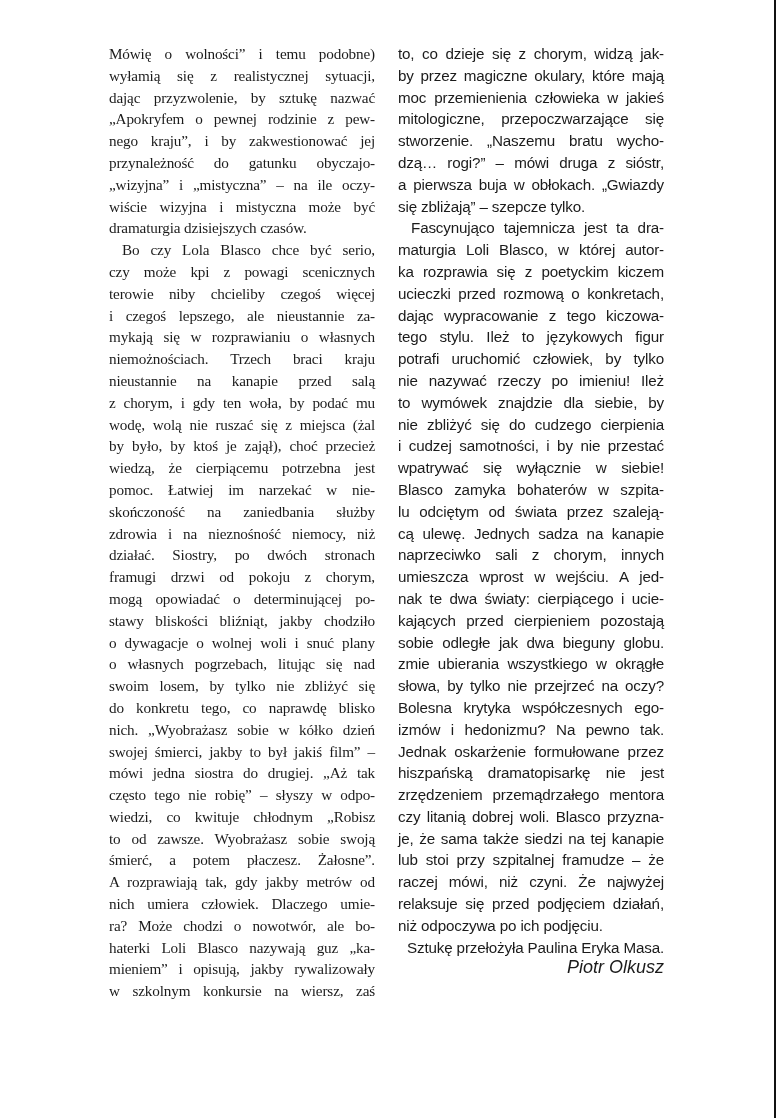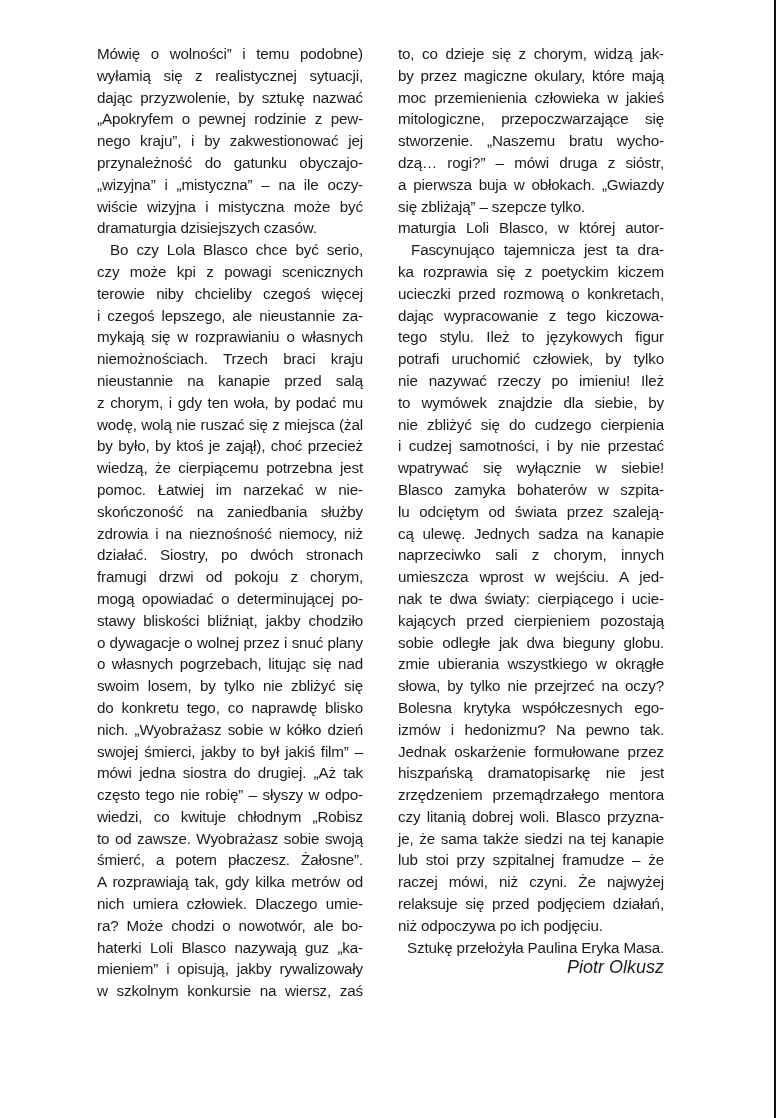--- a/index.html
+++ b/index.html
@@ -8,21 +8,21 @@
     font-family: "Liberation Sans", "DejaVu Sans", sans-serif;
     color: #1b1b1b;
   }
   .page-border {
     position: absolute; top: 0; right: 0; width: 2px; height: 1118px; background: #111;
   }
   .column {
     position: absolute; top: 43px; width: 266px;
     font-size: 15.2px; line-height: 21.8px;
   }
-  .col-left { left: 97px; }
+  .col-left { left: 109px; font-family: Liberation Serif, serif; }
   .col-right { left: 398px; }
   .line {
     display: block; height: 21.8px; white-space: nowrap;
     text-align: justify; text-align-last: justify;
     letter-spacing: -0.15px;
   }
   .line.last { text-align-last: left; }
   .line.indent { padding-left: 13px; }
   .line.right { text-align: right; text-align-last: right; }
   .signature {
@@ -56,49 +56,49 @@
     <span class="line">wodę, wolą nie ruszać się z miejsca (żal</span>
     <span class="line">by było, by ktoś je zajął), choć przecież</span>
     <span class="line">wiedzą, że cierpiącemu potrzebna jest</span>
     <span class="line">pomoc. Łatwiej im narzekać w nie-</span>
     <span class="line">skończoność na zaniedbania służby</span>
     <span class="line">zdrowia i na nieznośność niemocy, niż</span>
     <span class="line">działać. Siostry, po dwóch stronach</span>
     <span class="line">framugi drzwi od pokoju z chorym,</span>
     <span class="line">mogą opowiadać o determinującej po-</span>
     <span class="line">stawy bliskości bliźniąt, jakby chodziło</span>
-    <span class="line">o dywagacje o wolnej przez i snuć plany</span>
+    <span class="line">o dywagacje o wolnej woli i snuć plany</span>
     <span class="line">o własnych pogrzebach, litując się nad</span>
     <span class="line">swoim losem, by tylko nie zbliżyć się</span>
     <span class="line">do konkretu tego, co naprawdę blisko</span>
     <span class="line">nich. „Wyobrażasz sobie w kółko dzień</span>
     <span class="line">swojej śmierci, jakby to był jakiś film” –</span>
     <span class="line">mówi jedna siostra do drugiej. „Aż tak</span>
     <span class="line">często tego nie robię” – słyszy w odpo-</span>
     <span class="line">wiedzi, co kwituje chłodnym „Robisz</span>
     <span class="line">to od zawsze. Wyobrażasz sobie swoją</span>
     <span class="line">śmierć, a potem płaczesz. Żałosne”.</span>
-    <span class="line">A rozprawiają tak, gdy kilka metrów od</span>
+    <span class="line">A rozprawiają tak, gdy jakby metrów od</span>
     <span class="line">nich umiera człowiek. Dlaczego umie-</span>
     <span class="line">ra? Może chodzi o nowotwór, ale bo-</span>
     <span class="line">haterki Loli Blasco nazywają guz „ka-</span>
     <span class="line">mieniem” i opisują, jakby rywalizowały</span>
     <span class="line">w szkolnym konkursie na wiersz, zaś</span>
   </div>
 <div class="column col-right">
     <span class="line">to, co dzieje się z chorym, widzą jak-</span>
     <span class="line">by przez magiczne okulary, które mają</span>
     <span class="line">moc przemienienia człowieka w jakieś</span>
     <span class="line">mitologiczne, przepoczwarzające się</span>
     <span class="line">stworzenie. „Naszemu bratu wycho-</span>
     <span class="line">dzą… rogi?” – mówi druga z sióstr,</span>
     <span class="line">a pierwsza buja w obłokach. „Gwiazdy</span>
     <span class="line last">się zbliżają” – szepcze tylko.</span>
+    <span class="line indent">Fascynująco tajemnicza jest ta dra-</span>
     <span class="line">maturgia Loli Blasco, w której autor-</span>
-    <span class="line indent">Fascynująco tajemnicza jest ta dra-</span>
     <span class="line">ka rozprawia się z poetyckim kiczem</span>
     <span class="line">ucieczki przed rozmową o konkretach,</span>
     <span class="line">dając wypracowanie z tego kiczowa-</span>
     <span class="line">tego stylu. Ileż to językowych figur</span>
     <span class="line">potrafi uruchomić człowiek, by tylko</span>
     <span class="line">nie nazywać rzeczy po imieniu! Ileż</span>
     <span class="line">to wymówek znajdzie dla siebie, by</span>
     <span class="line">nie zbliżyć się do cudzego cierpienia</span>
     <span class="line">i cudzej samotności, i by nie przestać</span>
     <span class="line">wpatrywać się wyłącznie w siebie!</span>

